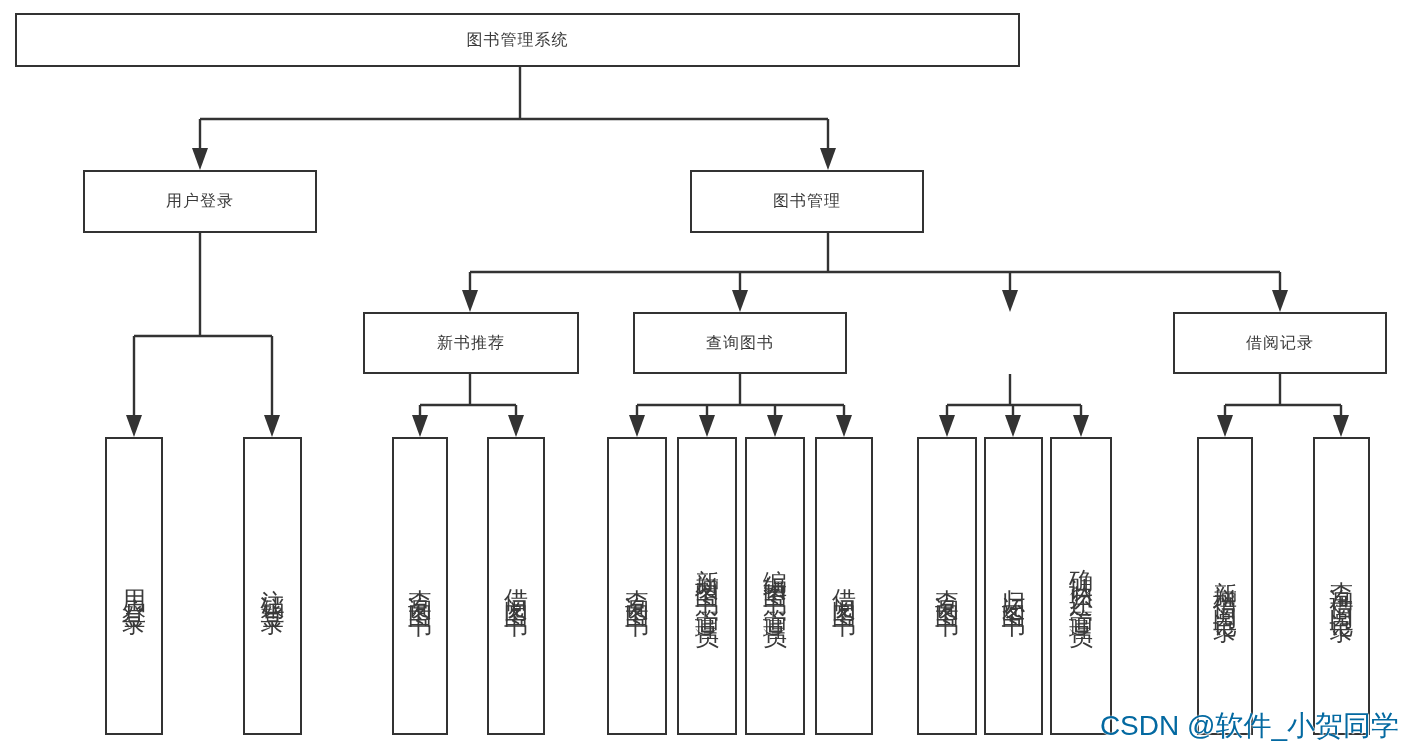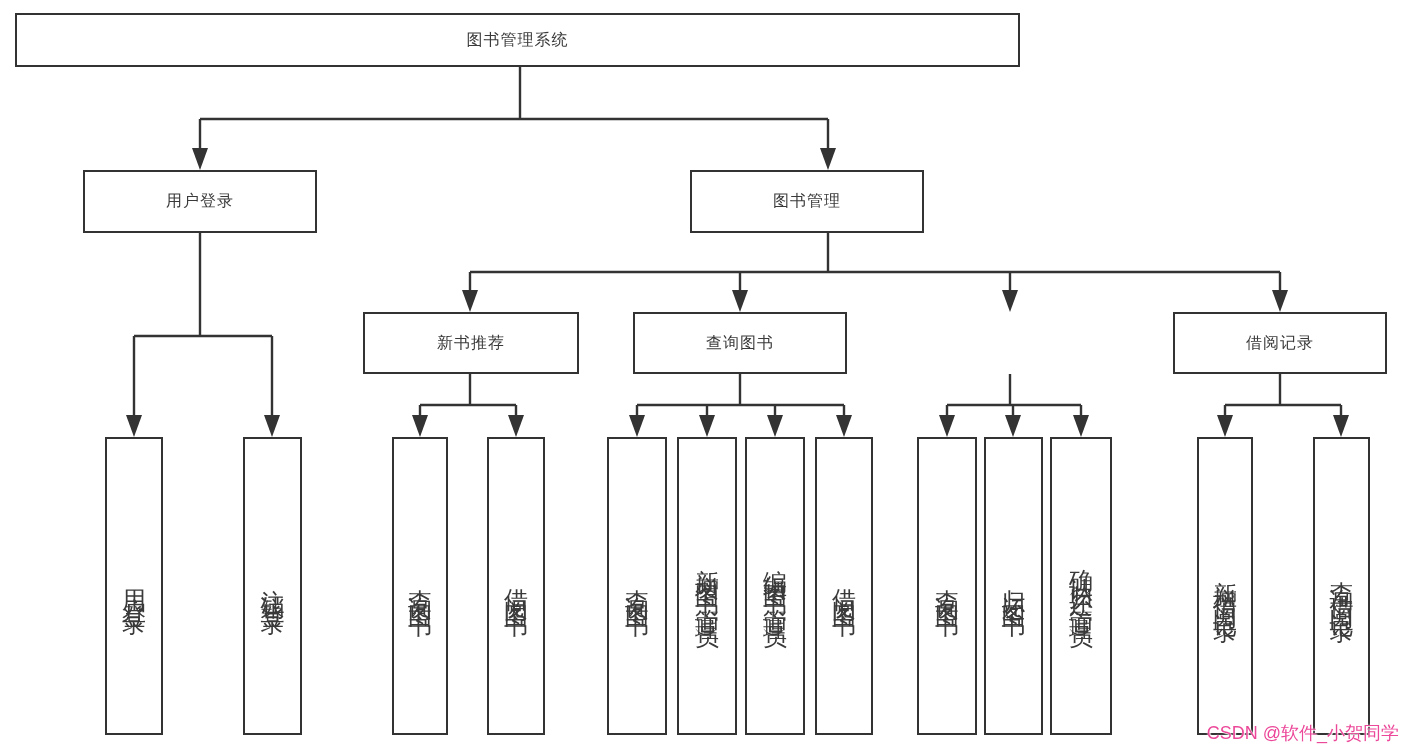--- a/index.html
+++ b/index.html
@@ -35,22 +35,22 @@
     writing-mode: vertical-rl;
     text-orientation: mixed;
     font-size: 24px;
     letter-spacing: 8px;
     line-height: 1;
   }
   .watermark {
     position: absolute;
     right: 6px;
     bottom: 2px;
-    font-size: 18px;
-    color: #ec4899;
+    font-size: 28px;
+    color: #0369a1;
     text-shadow: 0 0 2px #ffffff, 1px 1px 1px #ffffff;
     white-space: nowrap;
   }
 </style>
 </head>
 <body>
 
 <div class="canvas">
 
   <svg class="connectors" viewBox="0 0 1405 747" xmlns="http://www.w3.org/2000/svg">

